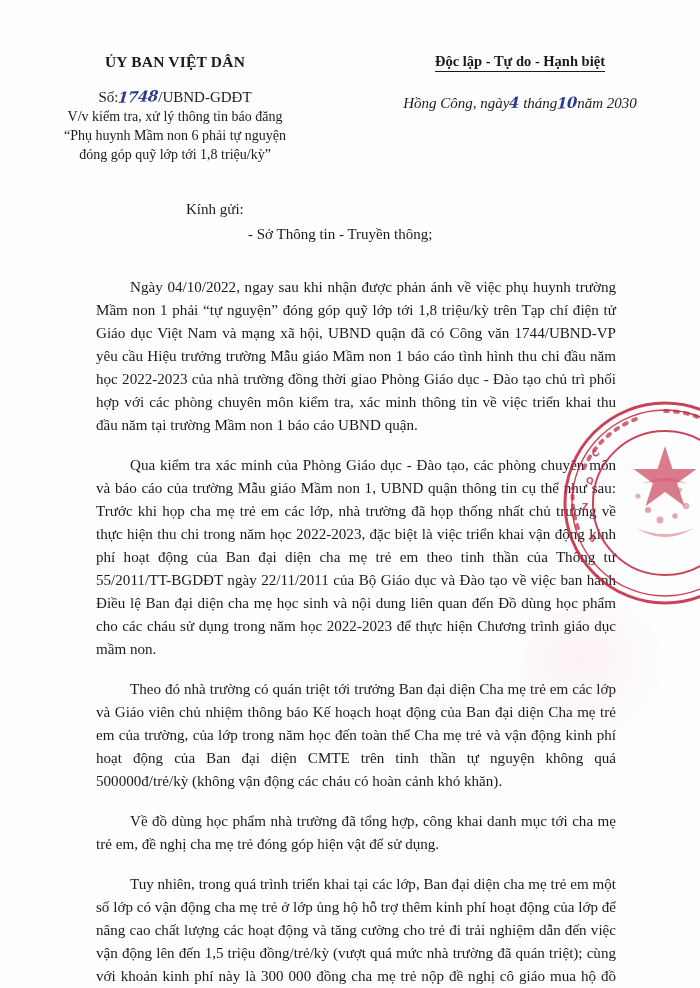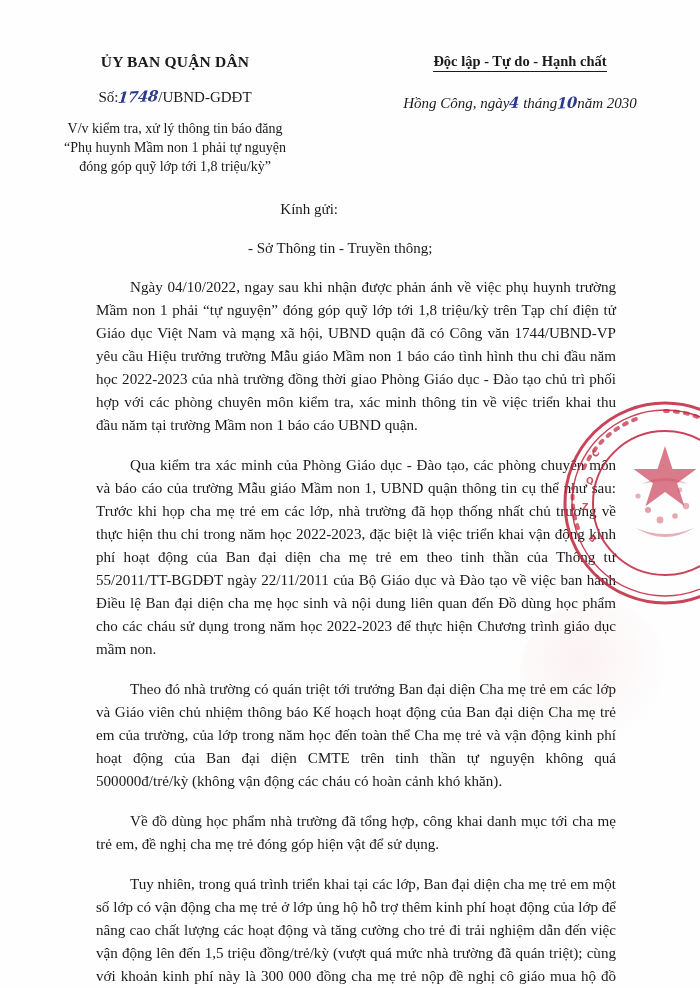--- a/index.html
+++ b/index.html
@@ -83,21 +83,21 @@
     font-family: "DejaVu Serif", serif;
     font-style: italic;
     font-weight: bold;
     color: #2b3a8f;
     font-size: 15px;
     letter-spacing: -0.5px;
     transform: skewX(-8deg) rotate(-3deg);
     display: inline-block;
   }
   .subject {
-    margin-top: 13px;
+    margin-top: 1px;
     font-size: 14px;
     line-height: 1.38;
     text-align: center;
   }
 
   .place-date {
     margin-top: 22px;
     font-size: 15px;
     font-style: italic;
     text-align: center;
@@ -114,21 +114,21 @@
   }
 
   
   .recipients {
     position: absolute;
     top: 198px;
     left: 186px;
     font-size: 15px;
     line-height: 1.5;
   }
-  .recipients .kg { margin-bottom: 16px; text-align: center; }
+  .recipients .kg { margin-bottom: 2px; }
   .recipients .rcp-list { padding-left: 62px; }
   .recipients .rcp-item { white-space: nowrap; }
 
   
   .body-text {
     position: absolute;
     top: 276px;
     left: 96px;
     width: 520px;
     font-size: 15.1px;
@@ -166,37 +166,37 @@
 </style>
 </head>
 <body>
 
 <div class="page">
 
   <div class="header">
 
     <div class="header-left">
       <div class="org-name">
-        <div>ỦY BAN QUẬN DÂN</div>
+        <div>ỦY BAN VIỆT DÂN</div>
       </div>
 
       <div class="docnum">
         <span>Số:</span><span class="handwritten">1748</span><span>/UBND-GDĐT</span>
       </div>
 
       <div class="subject">
         <div>V/v kiểm tra, xử lý thông tin báo đăng</div>
-        <div>“Phụ huynh Mầm non 1 phải tự nguyện</div>
+        <div>“Phụ huynh Mầm non 6 phải tự nguyện</div>
         <div>đóng góp quỹ lớp tới 1,8 triệu/kỳ”</div>
       </div>
     </div>
 
     <div class="header-right">
       <div>
-        <span class="motto">Độc lập - Tự do - Hạnh chất</span>
+        <span class="motto">Độc lập - Tự do - Hạnh biệt</span>
       </div>
 
       <div class="place-date">
         <span>Hồng Công, ngày</span><span class="hw-date">4</span>
         <span>tháng</span><span class="hw-date">10</span><span>năm 2030</span>
       </div>
     </div>
   </div>
 
   <div class="recipients">

